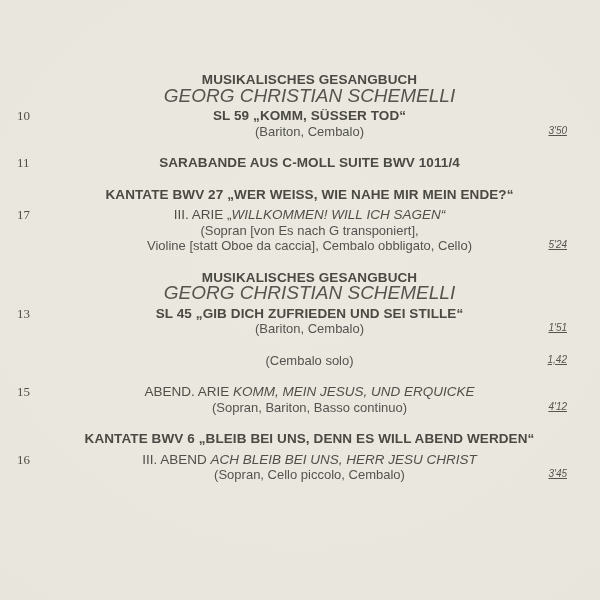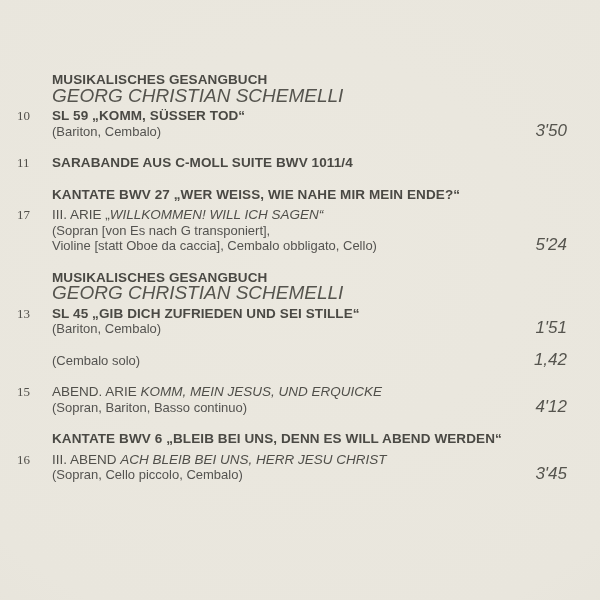--- a/index.html
+++ b/index.html
@@ -7,39 +7,39 @@
     width:600px; height:600px; overflow:hidden;
     font-family:"Liberation Sans", sans-serif;
   }
   .page {
     width:600px; height:600px; box-sizing:border-box;
     padding:72px 33px 0 52px;
     background:radial-gradient(130% 120% at 50% 42%, #ebe8df 0%, #e9e6dd 55%, #e1ded4 100%);
     color:#4f4e49;
     position:relative;
   }
-  .block { position:relative; margin-bottom:16px; }
+  .block { position:relative; margin-bottom:16px;text-align:center; }
   .hdr {
     font-weight:bold; font-size:13.5px; line-height:15.5px;
     letter-spacing:0.1px; color:#4a4944;
   }
   .sub { font-style:italic; font-size:19px; line-height:15.5px; color:#55544e; }
   .trackrow { position:relative; margin-top:5px; font-size:13.5px; line-height:15.5px; }
   .num {
     position:absolute; left:-35px; top:0;
     font-family:"Liberation Serif", serif;
     font-size:13px; line-height:15.5px; color:#514f4a;
   }
   .t-b { font-weight:bold; color:#4a4944; letter-spacing:0.1px; }
   .t-reg { color:#504f4a; }
   .t-i { font-style:italic; color:#504f4a; }
   .perf { position:relative; font-size:13px; line-height:15.5px; color:#545350; }
   .dur {
     position:absolute; right:0; bottom:1px;
-    font-size:17px; font-style:italic; color:#55544e;
+    font-size:10px; font-style:italic; color:#55544e;text-decoration:underline;
   }
 </style>
 </head>
 <body>
 
 <div class="page">
 
   <section class="block">
     <div class="hdr">MUSIKALISCHES GESANGBUCH</div>
     <div class="sub">GEORG CHRISTIAN SCHEMELLI</div>

